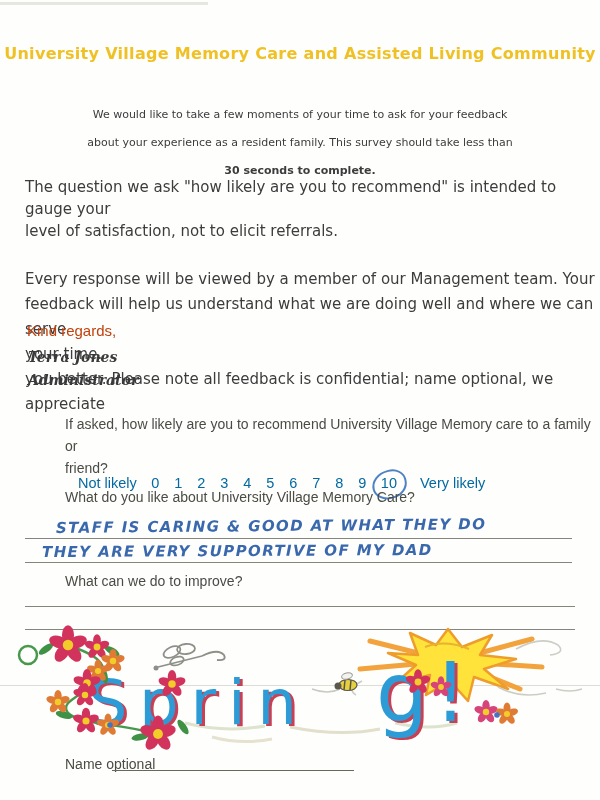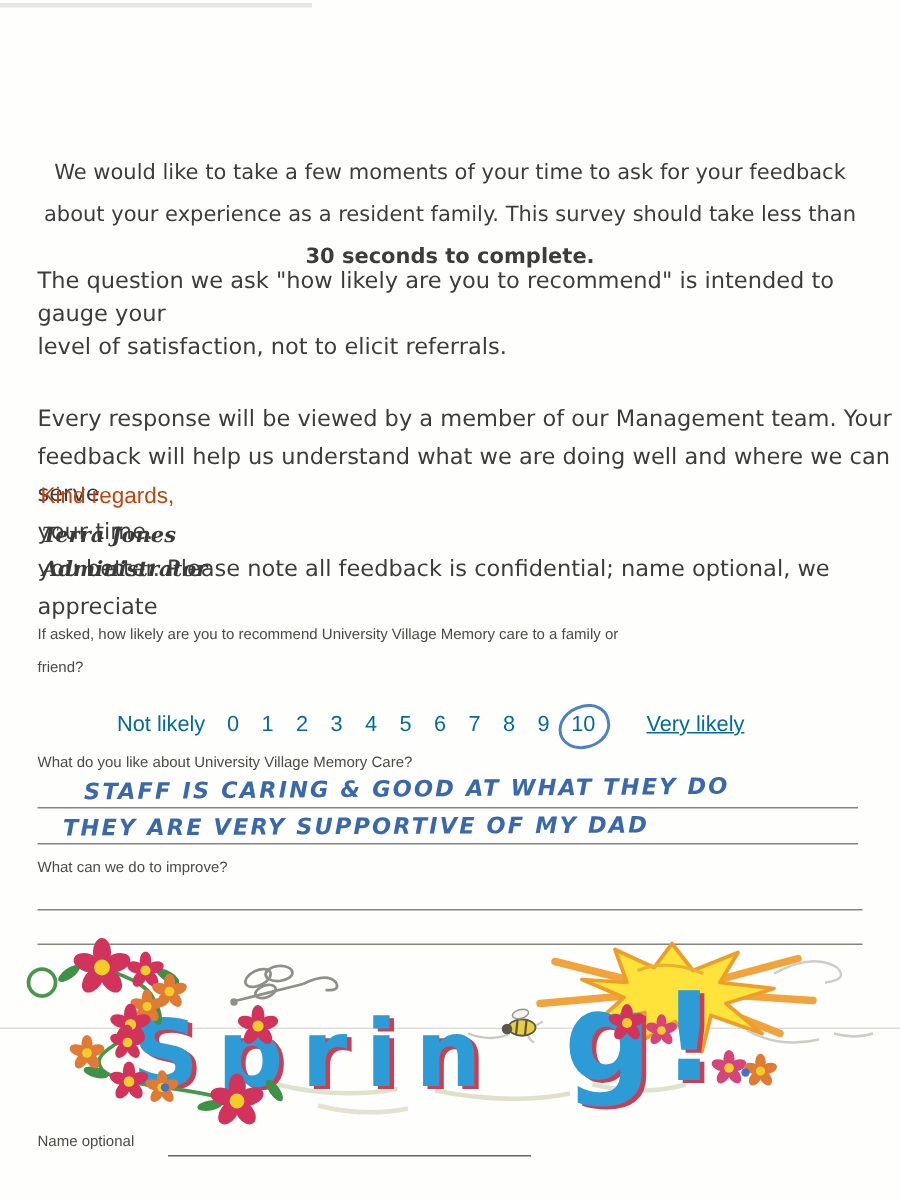--- a/index.html
+++ b/index.html
@@ -4,78 +4,79 @@
 <style>
   html,body{margin:0;padding:0;background:#ffffff;}
   .page{position:relative;width:600px;height:800px;background:#fefefdl;background:#fefefd;
         font-family:"DejaVu Sans",sans-serif;overflow:hidden;}
   .artifact-top{position:absolute;left:0;top:2px;width:208px;height:3px;background:#e6e6e2;}
 
   .title{position:absolute;left:0;top:38px;width:100%;text-align:center;
          color:#f0c125;font-size:16px;font-weight:bold;line-height:31px;letter-spacing:.3px;}
 
   .intro{position:absolute;left:20px;top:101px;width:560px;text-align:center;
-         color:#3c3c3c;font-size:14px;line-height:28px;}
+         color:#3c3c3c;font-size:11px;line-height:28px;}
   .intro .bold{font-weight:bold;}
 
   .para{position:absolute;left:25px;color:#3c3c3c;font-size:15px;}
   #para-gauge{top:176px;line-height:22px;}
   #para-response{top:235px;line-height:25px;margin-top:32px;}
 
   .closing{position:absolute;left:27px;top:322px;font-family:"Liberation Sans",sans-serif;
            font-size:15px;color:#c2410c;}
   .signature{position:absolute;left:28px;top:346px;font-family:"DejaVu Serif",serif;
              font-style:italic;font-weight:bold;font-size:14px;line-height:23px;color:#3a3a3a;}
 
-  .q{font-family:"Liberation Sans",sans-serif;color:#4b4b46;font-size:10px;}
+  .q{font-family:"Liberation Sans",sans-serif;color:#4b4b46;font-size:14px;margin-left:40px;}
   #q-recommend{position:absolute;left:25px;top:413px;line-height:22px;}
 
   #scale{position:absolute;left:78px;top:475px;display:flex;align-items:center;
          font-family:"Liberation Sans",sans-serif;color:#0369a1;font-size:14.5px;}
   #scale .lab{margin-right:14px;}
   #scale .num{display:inline-block;min-width:9px;text-align:center;margin-right:14px;cursor:default;}
   .ten-wrap{position:relative;margin-right:5px;}
   .ten-wrap .num{margin-right:0;}
   .sel-circle{position:absolute;left:-9px;top:-5px;width:31px;height:25px;
               border:2px solid #4d82c4;border-radius:55% 45% 52% 48%;transform:rotate(-14deg);}
-  #scale .hi{margin-left:15px;text-decoration:underline;}
-
-  #q-like{position:absolute;left:25px;top:503px;}
+  #scale .hi{margin-left:4px;}
+
+  #q-like{position:absolute;left:25px;top:489px;}
   #q-improve{position:absolute;left:25px;top:573px;}
 
   .rule{position:absolute;border-top:1.6px solid #85857e;}
   #rule-a1{left:25px;top:538px;width:547px;}
   #rule-a2{left:25px;top:562px;width:547px;}
   #rule-i1{left:25px;top:606px;width:550px;}
   #rule-i2{left:25px;top:629px;width:550px;}
 
   .hand{position:absolute;font-size:15px;font-style:italic;font-weight:bold;letter-spacing:1.4px;
         color:#3a68ad;white-space:nowrap;}
   #hand1{left:56px;top:517px;transform:rotate(-0.5deg);}
   #hand2{left:42px;top:542px;transform:rotate(-0.3deg);}
 
   .fold{position:absolute;left:0;top:685px;width:600px;height:1px;background:#dddcd7;z-index:0;}
   .deco-svg{position:absolute;left:0;top:625px;width:600px;height:150px;}
   #deco-bg{z-index:1;} #deco-fg{z-index:3;}
-  .word{position:absolute;font-weight:bold;line-height:1;color:#2d9bd5;
+  .word{position:absolute;font-weight:normal;line-height:1;color:#2d9bd5;
         text-shadow:3px 2px 0 #c84055;z-index:2;white-space:nowrap;}
   #word1{left:88px;top:672px;font-size:62px;letter-spacing:12px;}
   #word2{left:376px;top:652px;font-size:82px;letter-spacing:6px;}
 
   #name-label{position:absolute;left:25px;top:756px;}
   #name-rule{left:112px;top:770px;width:242px;border-top:1.6px solid #67675f;}
 </style>
 </head>
 <body>
 
 <div class="page">
 
   <div class="artifact-top"></div>
 
   <div class="title">
+    <div>University Village Memory Care and Assisted Living Community</div>
   </div>
 
   <div class="intro">
     <div>We would like to take a few moments of your time to ask for your feedback</div>
     <div>about your experience as a resident family. This survey should take less than</div>
     <div class="bold">30 seconds to complete.</div>
   </div>
 
   <div class="para" id="para-gauge">
     <div>The question we ask "how likely are you to recommend" is intended to gauge your</div>

